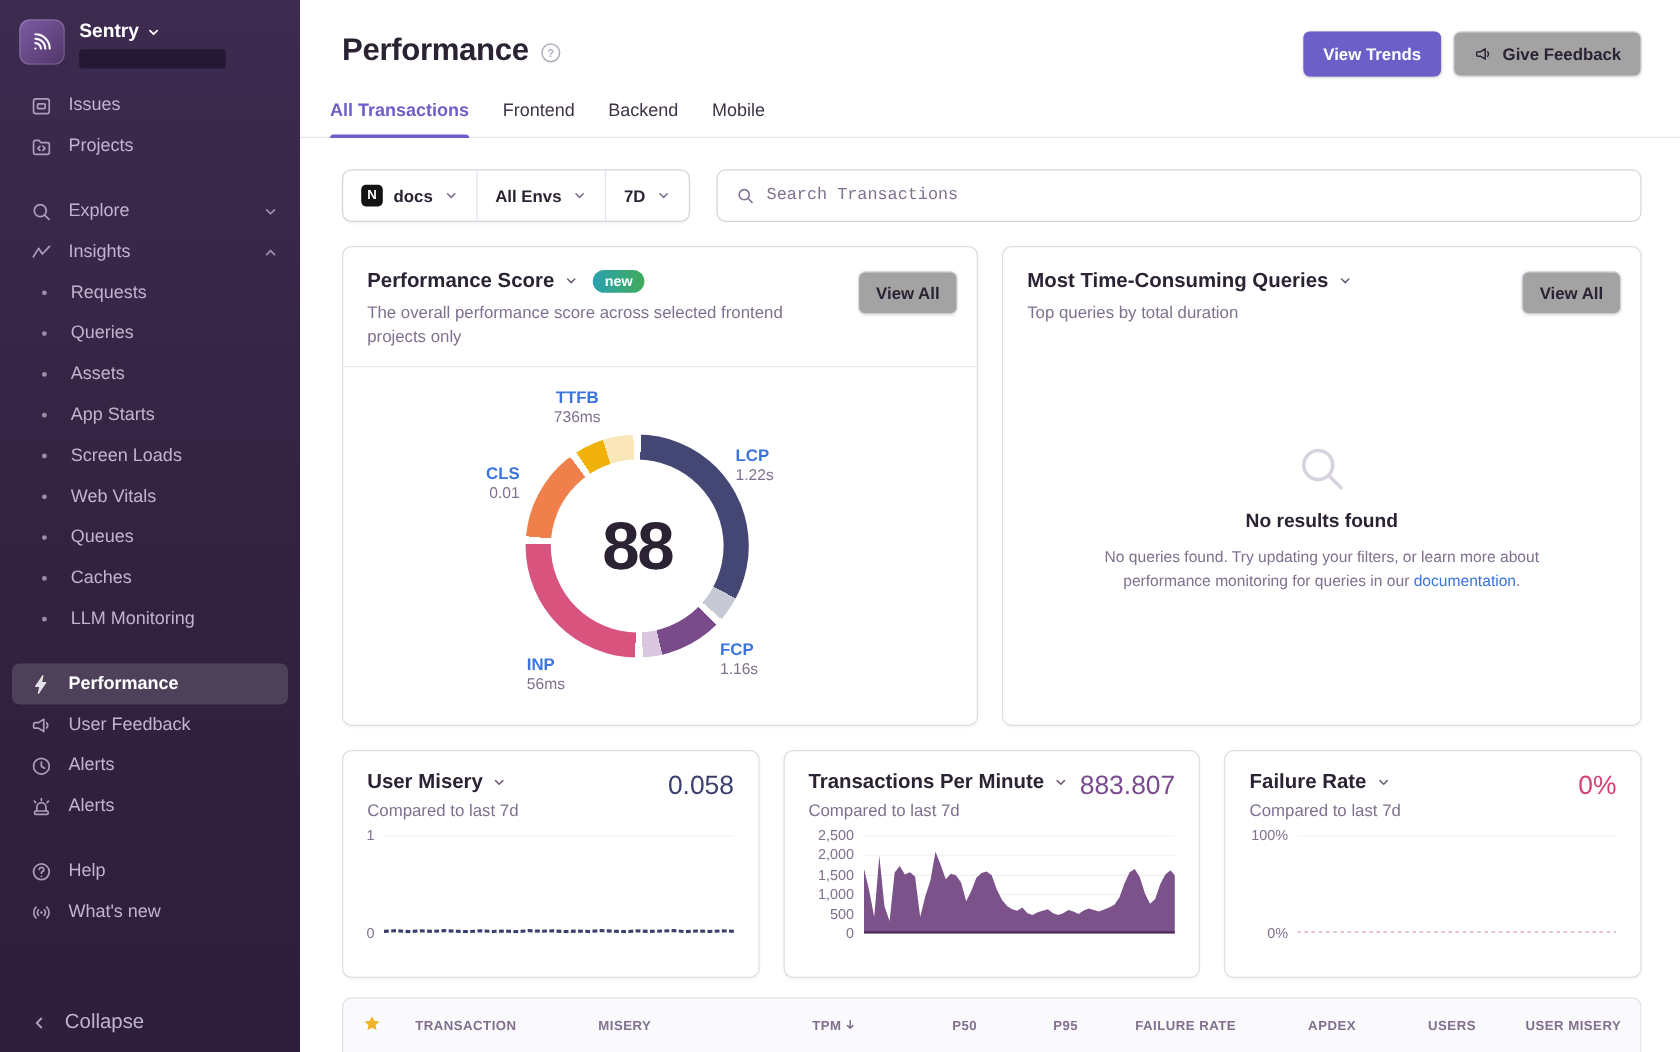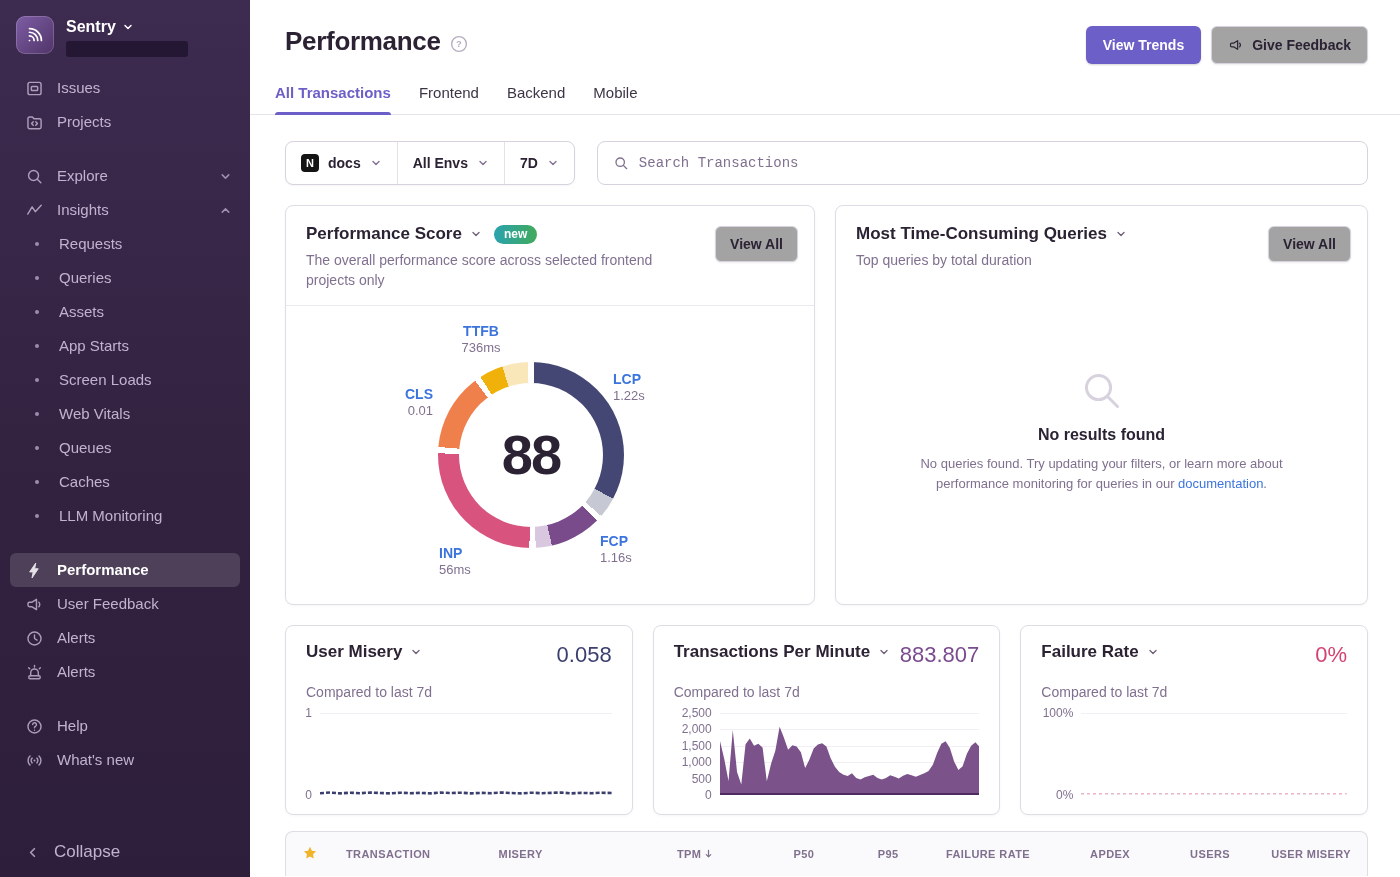--- a/index.html
+++ b/index.html
@@ -91,21 +91,21 @@
   .empty-title { font-size:16px; font-weight:700; margin-bottom:10px; }
   .empty-text { font-size:13px; color:#80708f; line-height:1.5; max-width:400px; }
   .empty-text a { color:#3c74dd; text-decoration:none; cursor:pointer; }
 
   
   .mini-grid { display:grid; grid-template-columns:1fr 1fr 1fr; gap:20px; margin-top:20px; }
   .mini-card { height:190px; padding:16px 20px; position:relative; overflow:hidden; }
   .mini-title { font-size:17px; font-weight:700; display:flex; gap:8px; align-items:center; cursor:pointer; }
   .mini-title .chev { width:12px; height:12px; display:flex; color:#6f6177; }
   .mini-value { position:absolute; right:20px; top:16px; font-size:22px; font-weight:400; }
-  .mini-sub { margin-top:22px; font-size:14px; color:#80708f; }
+  .mini-sub { margin-top:5px; font-size:14px; color:#80708f; }
   .mini-chart { display:flex; margin-top:13px; height:82px; }
   .mc-axis { position:relative; flex:none; font-size:12px; color:#80708f; }
   .chart-user_misery .mc-axis { width:14px; }
   .chart-tpm .mc-axis { width:46px; }
   .chart-failure_rate .mc-axis { width:40px; }
   .mc-axis span { position:absolute; right:8px; transform:translateY(-50%); line-height:1; white-space:nowrap; }
   .mc-plot { position:relative; flex:1; min-width:0; }
   .mc-plot .gl { position:absolute; left:0; right:0; height:1px; background:#f2eff4; }
   .mc-plot svg { position:absolute; inset:0; width:100%; height:100%; display:block; }
 

